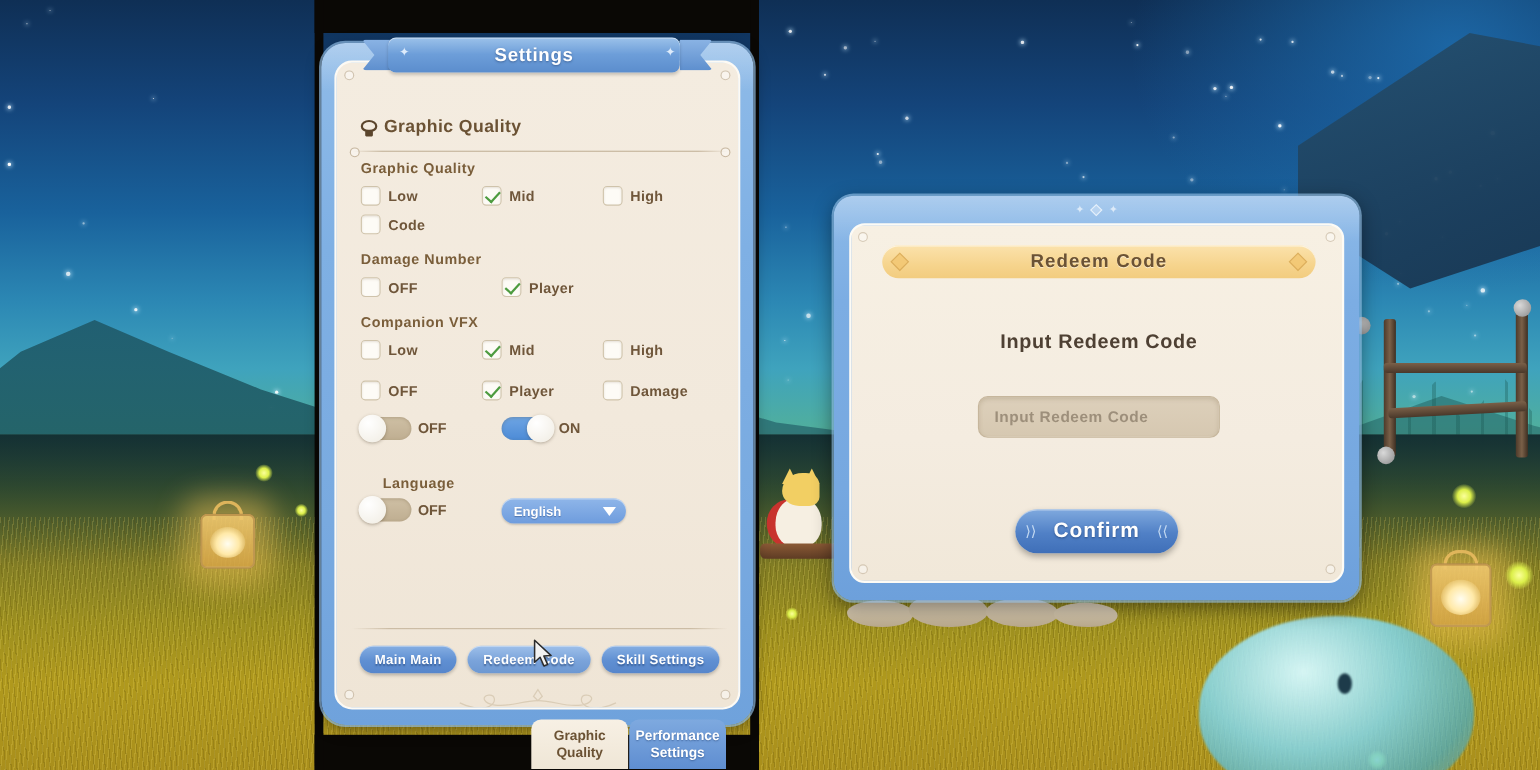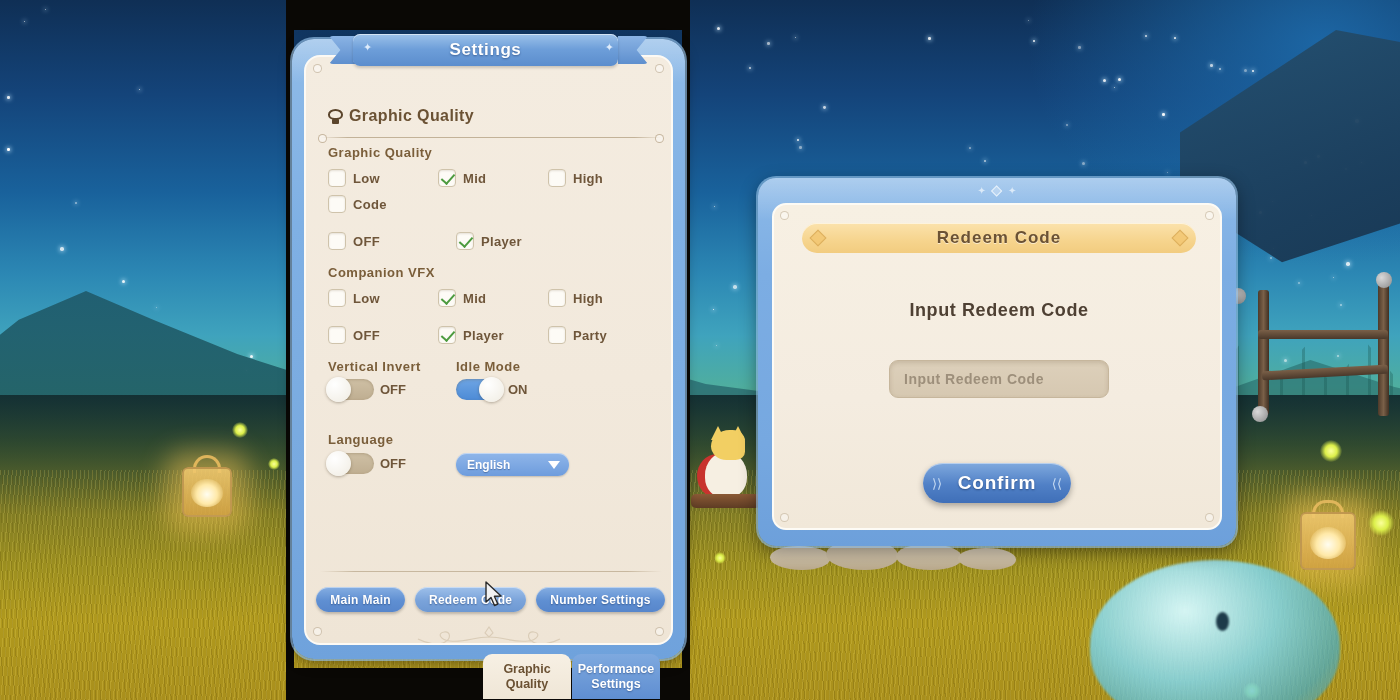--- a/index.html
+++ b/index.html
@@ -306,21 +306,21 @@
   .tg.on  { background: linear-gradient(180deg, #6ea5e4, #4d8bd6); }
   .tg .knob {
     position: absolute; top: -2px; width: 25px; height: 25px; border-radius: 50%;
     background: radial-gradient(circle at 35% 30%, #ffffff, #f0ece2);
     box-shadow: 0 1px 3px rgba(60,45,25,.35);
   }
   .tg.off .knob { left: -2px; }
   .tg.on  .knob { right: -2px; }
   .tg-state { color: #6f563a; font-size: 13px; font-weight: bold; }
 
-  .lang-title { color: #7a5e3a; font-size: 13px; font-weight: bold; letter-spacing:.5px; }
+  .lang-title { color: #7a5e3a; font-size: 13px; font-weight: bold; letter-spacing:.5px;margin-left:20px; }
   .dropdown {
     width: 113px; height: 23px; border-radius: 11px;
     background: linear-gradient(180deg, #8fb6e9, #6e9cdd);
     display: flex; align-items: center; justify-content: space-between;
     padding: 0 9px 0 11px;
     box-shadow: inset 0 1px 0 rgba(255,255,255,.45), 0 1px 2px rgba(0,0,0,.2);
   }
   .dropdown .val {
     color: #fff; font-size: 12px; font-weight: bold;
     text-shadow: 0 1px 1px rgba(40,70,120,.5);
@@ -671,20 +671,21 @@
           </div>
           <div class="opt-row">
             <div class="opt">
               <span class="cbx"></span>
               <span class="lbl">Code</span>
             </div>
           </div>
         </div>
 
         <div class="opt-group">
+          <div class="group-title">Damage Number</div>
           <div class="opt-row">
             <div class="opt">
               <span class="cbx"></span>
               <span class="lbl">OFF</span>
             </div>
             <div class="opt">
               <span class="cbx checked"></span>
               <span class="lbl">Player</span>
             </div>
           </div>
@@ -713,34 +714,26 @@
             <div class="opt">
               <span class="cbx"></span>
               <span class="lbl">OFF</span>
             </div>
             <div class="opt">
               <span class="cbx checked"></span>
               <span class="lbl">Player</span>
             </div>
             <div class="opt">
               <span class="cbx"></span>
-              <span class="lbl">Party</span>
+              <span class="lbl">Damage</span>
             </div>
           </div>
         </div>
 
         <div class="opt-group" style="margin-bottom:13px;">
-          <div class="toggle-row">
-            <div class="toggle-cell">
-                <div class="group-title">Vertical Invert</div>
-              </div>
-            <div class="toggle-cell">
-                <div class="group-title">Idle Mode</div>
-              </div>
-          </div>
           <div class="toggle-row">
             <div class="toggle-cell">
               <div class="tg-wrap">
                 <span class="tg off">
                     <span class="knob"></span>
                   </span>
                 <span class="tg-state">OFF</span>
               </div>
             </div>
             <div class="toggle-cell">
@@ -778,21 +771,21 @@
           </div>
         </div>
 
       </div>
 
       <div class="bottom-divider"></div>
 
       <div class="actions">
         <div class="pill">Main Main</div>
         <div class="pill hover">Redeem Code</div>
-        <div class="pill">Number Settings</div>
+        <div class="pill">Skill Settings</div>
       </div>
 
       <svg class="flourish" viewBox="0 0 170 28">
         <path d="M85 4 L89 10 L85 14 L81 10 Z" fill="none" stroke="#b9a585" stroke-width="1.1"></path>
         <path d="M85 14 C70 14 60 20 46 18 C36 17 33 10 40 9 C46 8 48 15 41 19 C34 23 22 20 14 16" fill="none" stroke="#b9a585" stroke-width="1.1"></path>
         <path d="M85 14 C100 14 110 20 124 18 C134 17 137 10 130 9 C124 8 122 15 129 19 C136 23 148 20 156 16" fill="none" stroke="#b9a585" stroke-width="1.1"></path>
       </svg>
 
     </div>
 

